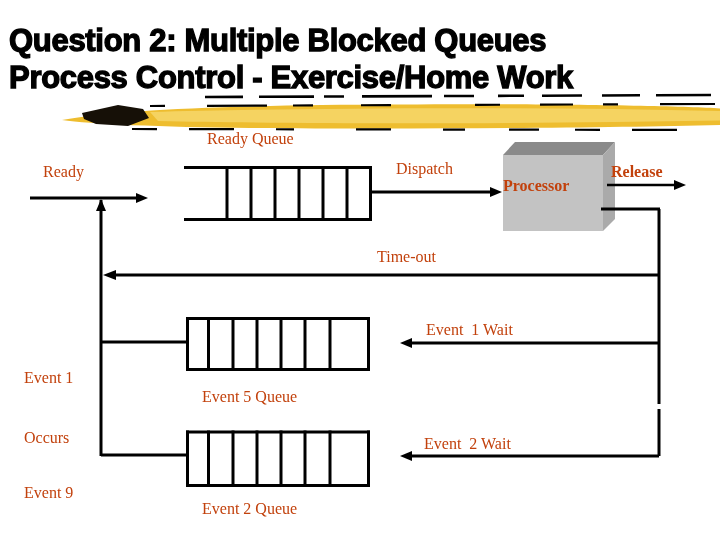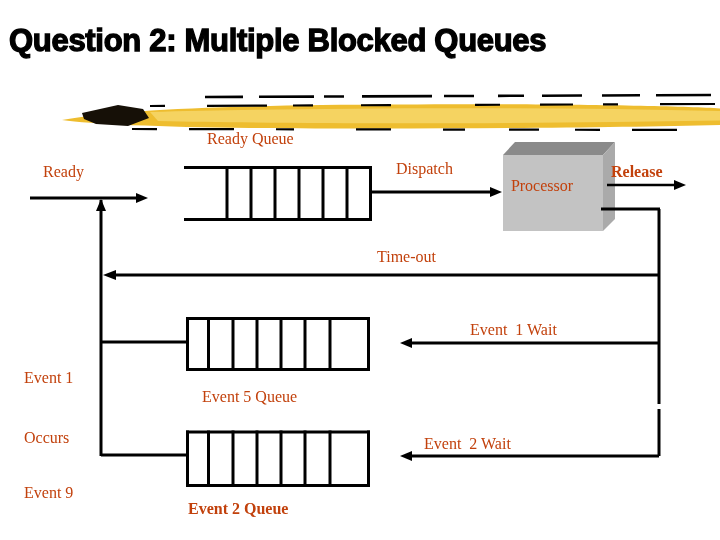--- a/index.html
+++ b/index.html
@@ -12,27 +12,28 @@
     font-weight:bold; font-size:31px; line-height:37px;
     letter-spacing:-0.3px; color:#000;
     -webkit-text-stroke:1.3px #000;
   }
   .diagram-label{
     font-family:"Liberation Serif", serif;
     font-size:16px; line-height:18px; color:#c2410c; white-space:pre;
   }
   .two-line{line-height:20px;}
   #diagram-svg{position:absolute;left:0;top:0;}
-  .processor-label{width:78px;text-align:center;}
+  .processor-label{width:78px;text-align:left;font-weight:bold;}
 </style>
 </head>
 <body>
 
 <div class="abs slide-title">
   <div>Question 2: Multiple Blocked Queues</div>
+  <div>Process Control - Exercise/Home Work</div>
 </div>
 
 <svg id="diagram-svg" width="720" height="540" viewBox="0 0 720 540">
 
   <g>
     <line x1="205" y1="97" x2="720" y2="95" stroke="var(--line,#000)" stroke-width="2.6" stroke-dasharray="38 16 55 10 20 18 70 12 30 24 26 18 40 20"></line>
     <path d="M62,120 C120,110 220,105 400,104.5 C550,103.5 680,106 720,108.5
              L720,125 C600,128 400,129.5 250,128 C160,127 90,124 62,120 Z" style="fill:var(--brush-gold,#eebd2f)"></path>
     <path d="M150,112 C300,108 520,106.5 720,111 L720,120.5 C520,124 300,124 158,121 Z" style="fill:var(--brush-gold-light,#f6d76a)" opacity="0.85"></path>
     <path d="M82,113 L118,105 L143,109 L149,118 L128,126 L96,124 L84,119 Z" style="fill:var(--brush-dark,#161007)"></path>
@@ -126,24 +127,24 @@
 
 <div class="abs diagram-label" style="left:611px;top:163px;font-weight:bold;">Release</div>
 
 <div class="abs diagram-label" style="left:377px;top:248px;text-align:center;">Time-out</div>
 
 <div class="abs diagram-label two-line" style="left:24px;top:328px;font-family:Liberation Serif, serif;">
   <div>Event 1</div>
   <div>Occurs</div>
 </div>
 
-<div class="abs diagram-label" style="left:470px;top:321px;">Event  1 Wait</div>
+<div class="abs diagram-label" style="left:426px;top:321px;">Event  1 Wait</div>
 
 <div class="abs diagram-label" style="left:202px;top:388px;">Event 5 Queue</div>
 
 <div class="abs diagram-label two-line" style="left:24px;top:443px;">
   <div>Event 9</div>
   
 </div>
 
 <div class="abs diagram-label" style="left:424px;top:435px;">Event  2 Wait</div>
 
-<div class="abs diagram-label" style="left:188px;top:500px;font-weight:bold;">Event 2 Queue</div>
+<div class="abs diagram-label" style="left:202px;top:500px;">Event 2 Queue</div>
 
 </body></html>

